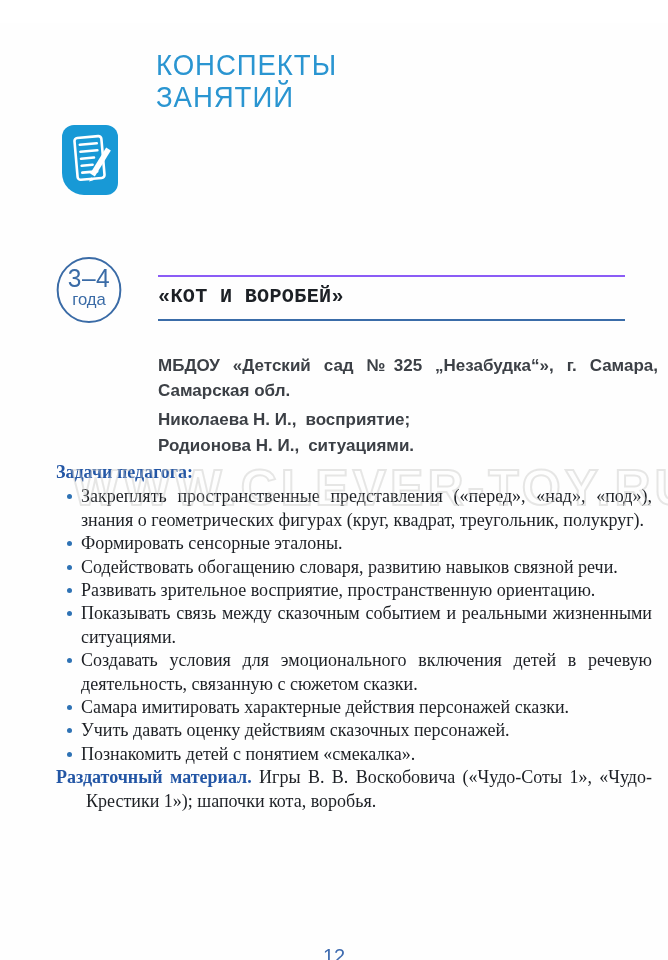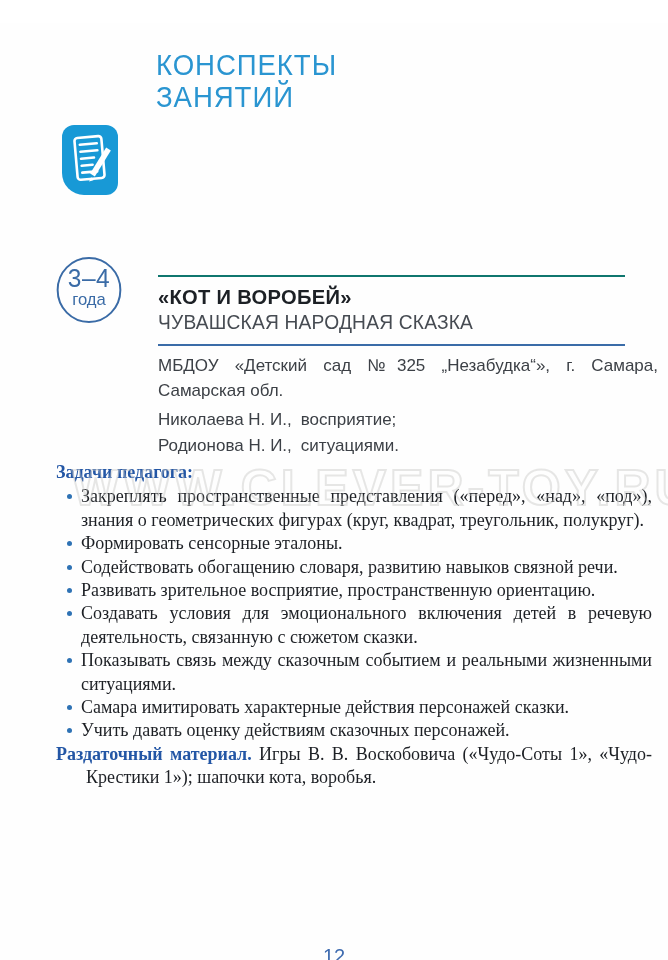--- a/index.html
+++ b/index.html
@@ -38,42 +38,42 @@
     text-align:center;
     transform:scaleX(0.98);
   }
   .age-badge .range{display:block;font-size:25px;line-height:26px;margin-top:6px;letter-spacing:0.5px;}
   .age-badge .unit{display:block;font-size:17px;line-height:18px;}
 
   
   .title-block{
     position:absolute;left:158px;top:252px;
     width:467px;
-    border-top:2px solid #0f766e;
+    border-top:2px solid #8b5cf6;
     border-bottom:2px solid #3a6ca8;
     padding:8px 0 10px 0;
-    font-family:Liberation Sans, sans-serif;
+    font-family:Liberation Mono, monospace;
   }
   .title-block .t1{
     font-size:21px;line-height:24px;font-weight:bold;color:#1c2025;
     letter-spacing:0.3px;
     display:inline-block;transform:scaleX(0.96);transform-origin:left top;
   }
   .title-block .t2{
     font-size:20px;line-height:23px;font-weight:normal;color:#464b52;
     letter-spacing:0.2px;margin-top:2px;
     display:inline-block;transform:scaleX(0.96);transform-origin:left top;
   }
 
   
   .affiliation{
     position:absolute;left:158px;top:330px;width:500px;
     font-family:"Liberation Sans", sans-serif;
     font-size:17px;line-height:25px;
-    color:#3c4046;font-weight:400;
+    color:#3c4046;font-weight:700;
   }
   .affiliation .org{text-align:justify;margin:0 0 4px 0;}
   .affiliation .author{margin:0;line-height:26px;}
   .affiliation .role{margin-left:9px;}
 
   
   .content{
     position:absolute;left:56px;top:438px;width:596px;
     font-size:18px;line-height:23.4px;
   }
@@ -151,44 +151,44 @@
     </svg>
   </div>
 
   <div class="age-badge">
     <span class="range">3–4</span>
     <span class="unit">года</span>
   </div>
 
   <div class="title-block">
     <div><span class="t1">«КОТ И ВОРОБЕЙ»</span></div>
-    <div><span class="t2">ЧУВАШСКАЯ НАРОДНАЯ СКАЗКА</span></div>
   </div>
 
   <div class="affiliation">
     <p class="org">МБДОУ «Детский сад №325 „Незабудка“», г. Самара, Самарская обл.</p>
     <p class="author">
       <span>Николаева Н. И.,</span><span class="role">восприятие;</span>
     </p>
     <p class="author">
       <span>Родионова Н. И.,</span><span class="role">ситуациями.</span>
     </p>
   </div>
 
   <div class="content">
     <p class="tasks-heading">Задачи педагога:</p>
     <ul class="tasks">
       <li>Закреплять пространственные представления («перед», «над», «под»), знания о геометрических фигурах (круг, квадрат, треугольник, полукруг).</li>
       <li>Формировать сенсорные эталоны.</li>
       <li>Содействовать обогащению словаря, развитию навыков связной речи.</li>
       <li>Развивать зрительное восприятие, пространственную ориентацию.</li>
+      <li>Показывать связь между сказочным событием и реальными жизненными ситуациями.</li>
       <li>Создавать условия для эмоционального включения детей в речевую деятельность, связанную с сюжетом сказки.</li>
-      <li>Показывать связь между сказочным событием и реальными жизненными ситуациями.</li>
       <li>Самара имитировать характерные действия персонажей сказки.</li>
       <li>Учить давать оценку действиям сказочных персонажей.</li>
+      <li>Познакомить детей с понятием «смекалка».</li>
     </ul>
 
     <p class="material">
       <span class="label">Раздаточный материал.</span>
       <span>Игры В. В. Воскобовича («Чудо-Соты 1», «Чудо-Крестики 1»); шапочки кота, воробья.</span>
     </p>
   </div>
 
   <div class="watermark">www.clever-toy.ru</div>
 

